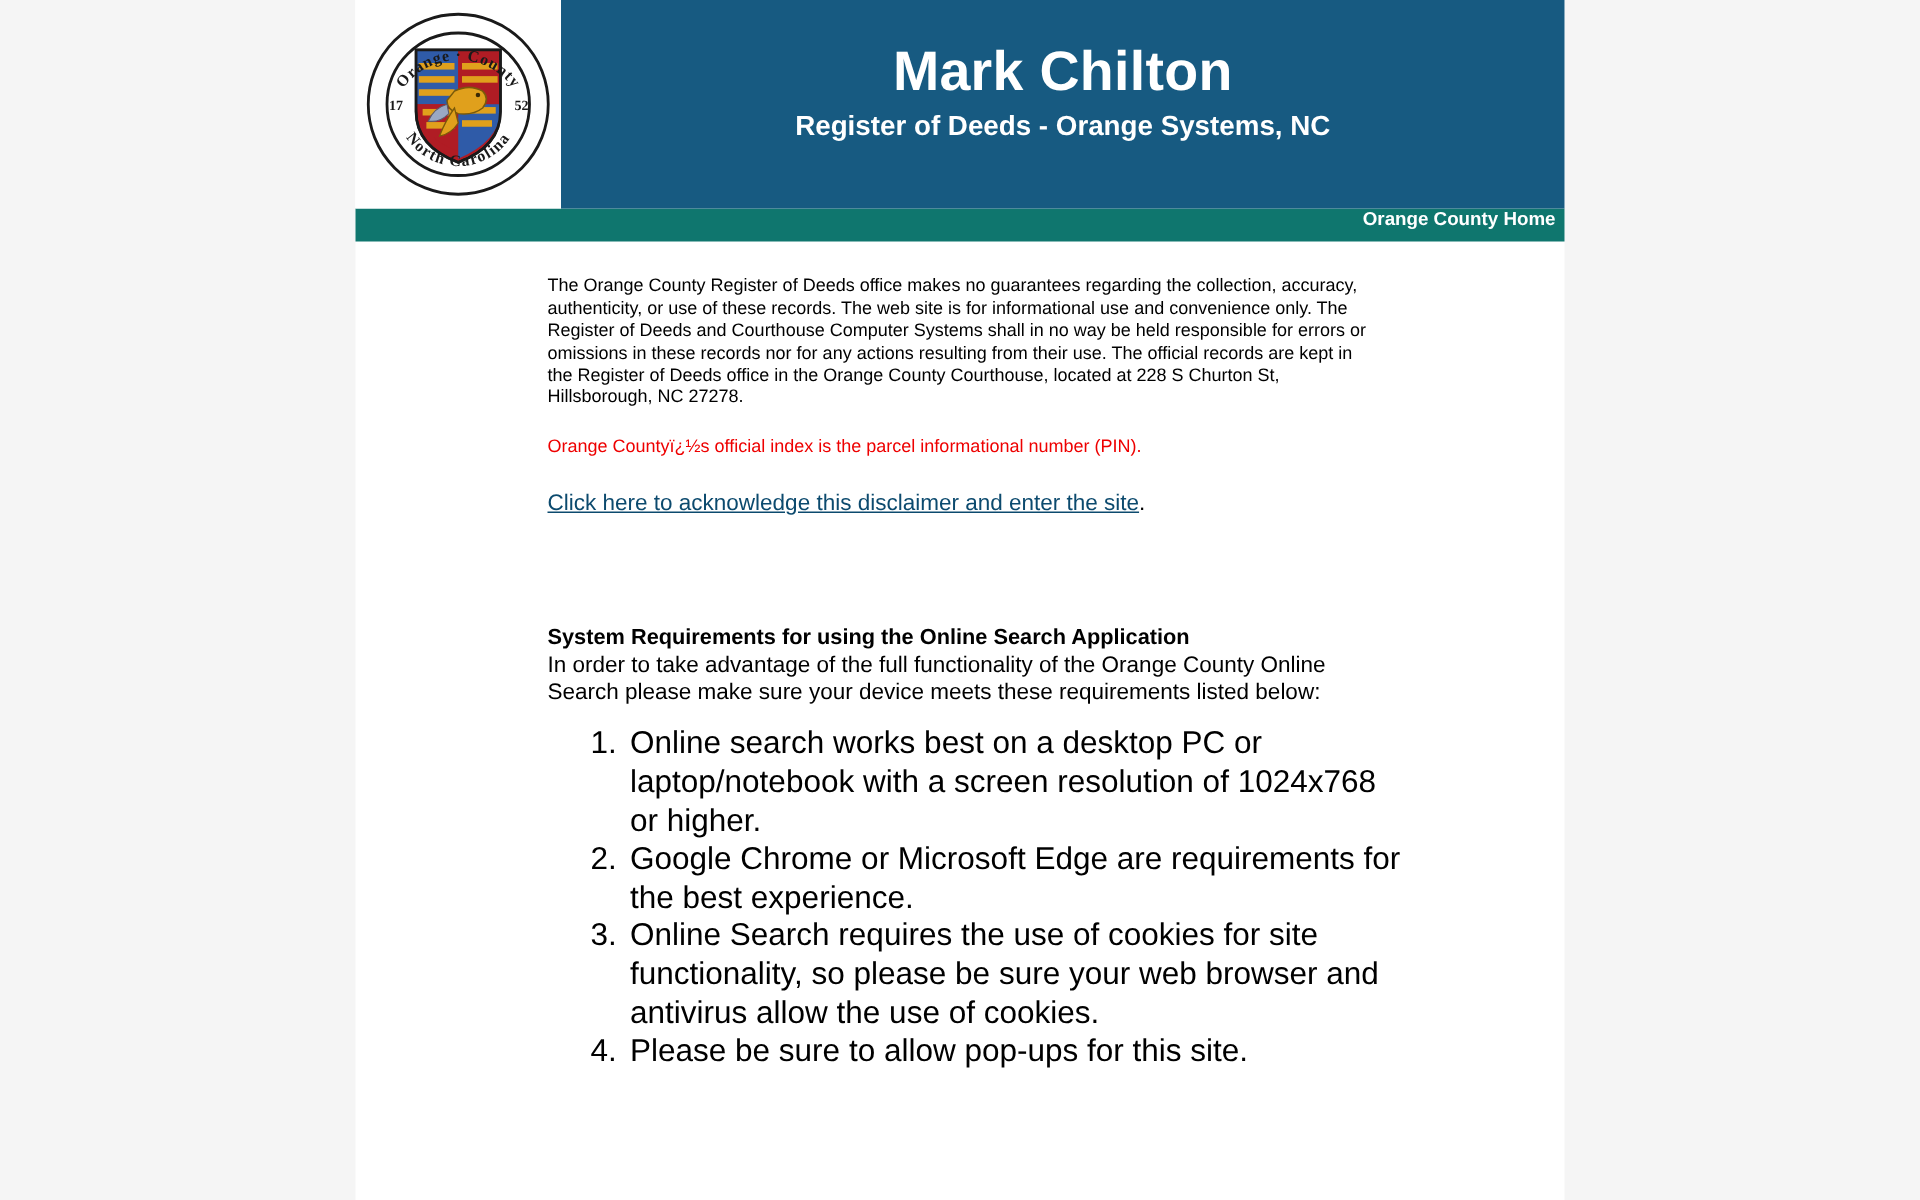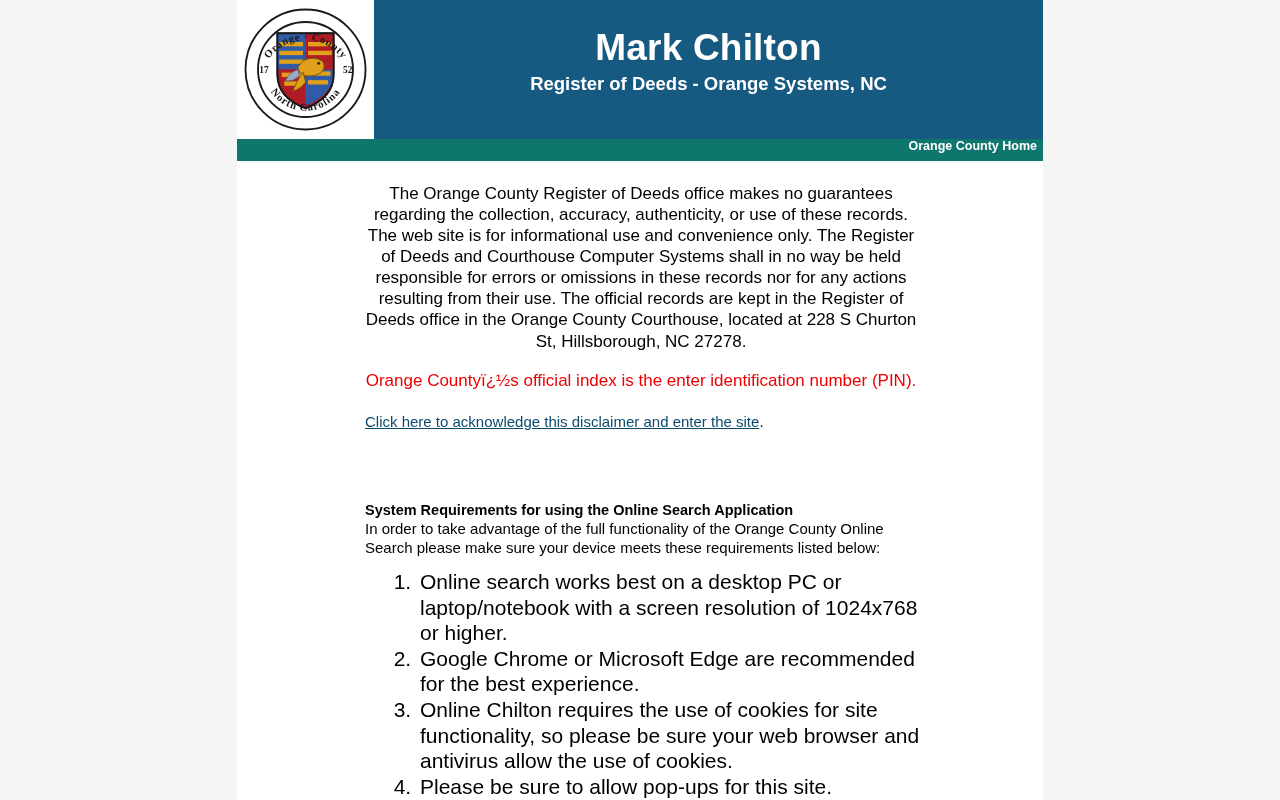--- a/index.html
+++ b/index.html
@@ -93,25 +93,24 @@
     width: 552px;
     box-sizing: content-box;
   }
   .section-heading {
     font-size: 14.5px;
     font-weight: bold;
     margin: 0 0 19px 0;
     line-height: 1.2;
   }
   .para {
-    font-size: 17px;
+    font-size: 12px;
     line-height: 1.24;
     margin: 0 0 18px 0;
     width: 552px;
-    text-align: center;
   }
   .para.red {
     color: #ee0000;
     margin-bottom: 20px;
   }
   .para.red-last {
     color: #ee0000;
     margin-bottom: 22px;
   }
   .disclaimer-link {
@@ -215,28 +214,28 @@
   <div class="navbar">
     <span class="nav-link">Orange County Home</span>
   </div>
 
   <div class="content">
 
 
     <p class="para">The Orange County Register of Deeds office makes no guarantees regarding the collection, accuracy, authenticity, or use of these records. The web site is for informational use and convenience only. The Register of Deeds and Courthouse Computer Systems shall in no way be held responsible for errors or omissions in these records nor for any actions resulting from their use. The official records are kept in the Register of Deeds office in the Orange County Courthouse, located at 228 S Churton St, Hillsborough, NC 27278.</p>
 
 
-    <p class="para red-last">Orange Countyï¿½s official index is the enter identification number (PIN).</p>
+    <p class="para red-last">Orange Countyï¿½s official index is the parcel informational number (PIN).</p>
 
     <p class="link-line"><span class="disclaimer-link">Click here to acknowledge this disclaimer and enter the site</span><span class="link-period">.</span></p>
 
     <div class="sysreq-heading">System Requirements for using the Online Search Application</div>
     <p class="sysreq-intro">In order to take advantage of the full functionality of the Orange County Online Search please make sure your device meets these requirements listed below:</p>
 
     <ol class="reqs">
       <li>Online search works best on a desktop PC or laptop/notebook with a screen resolution of 1024x768 or higher.</li>
-      <li>Google Chrome or Microsoft Edge are recommended for the best experience.</li>
-      <li>Online Chilton requires the use of cookies for site functionality, so please be sure your web browser and antivirus allow the use of cookies.</li>
+      <li>Google Chrome or Microsoft Edge are requirements for the best experience.</li>
+      <li>Online Search requires the use of cookies for site functionality, so please be sure your web browser and antivirus allow the use of cookies.</li>
       <li>Please be sure to allow pop-ups for this site.</li>
     </ol>
 
   </div>
 </div>
 
 </body></html>

